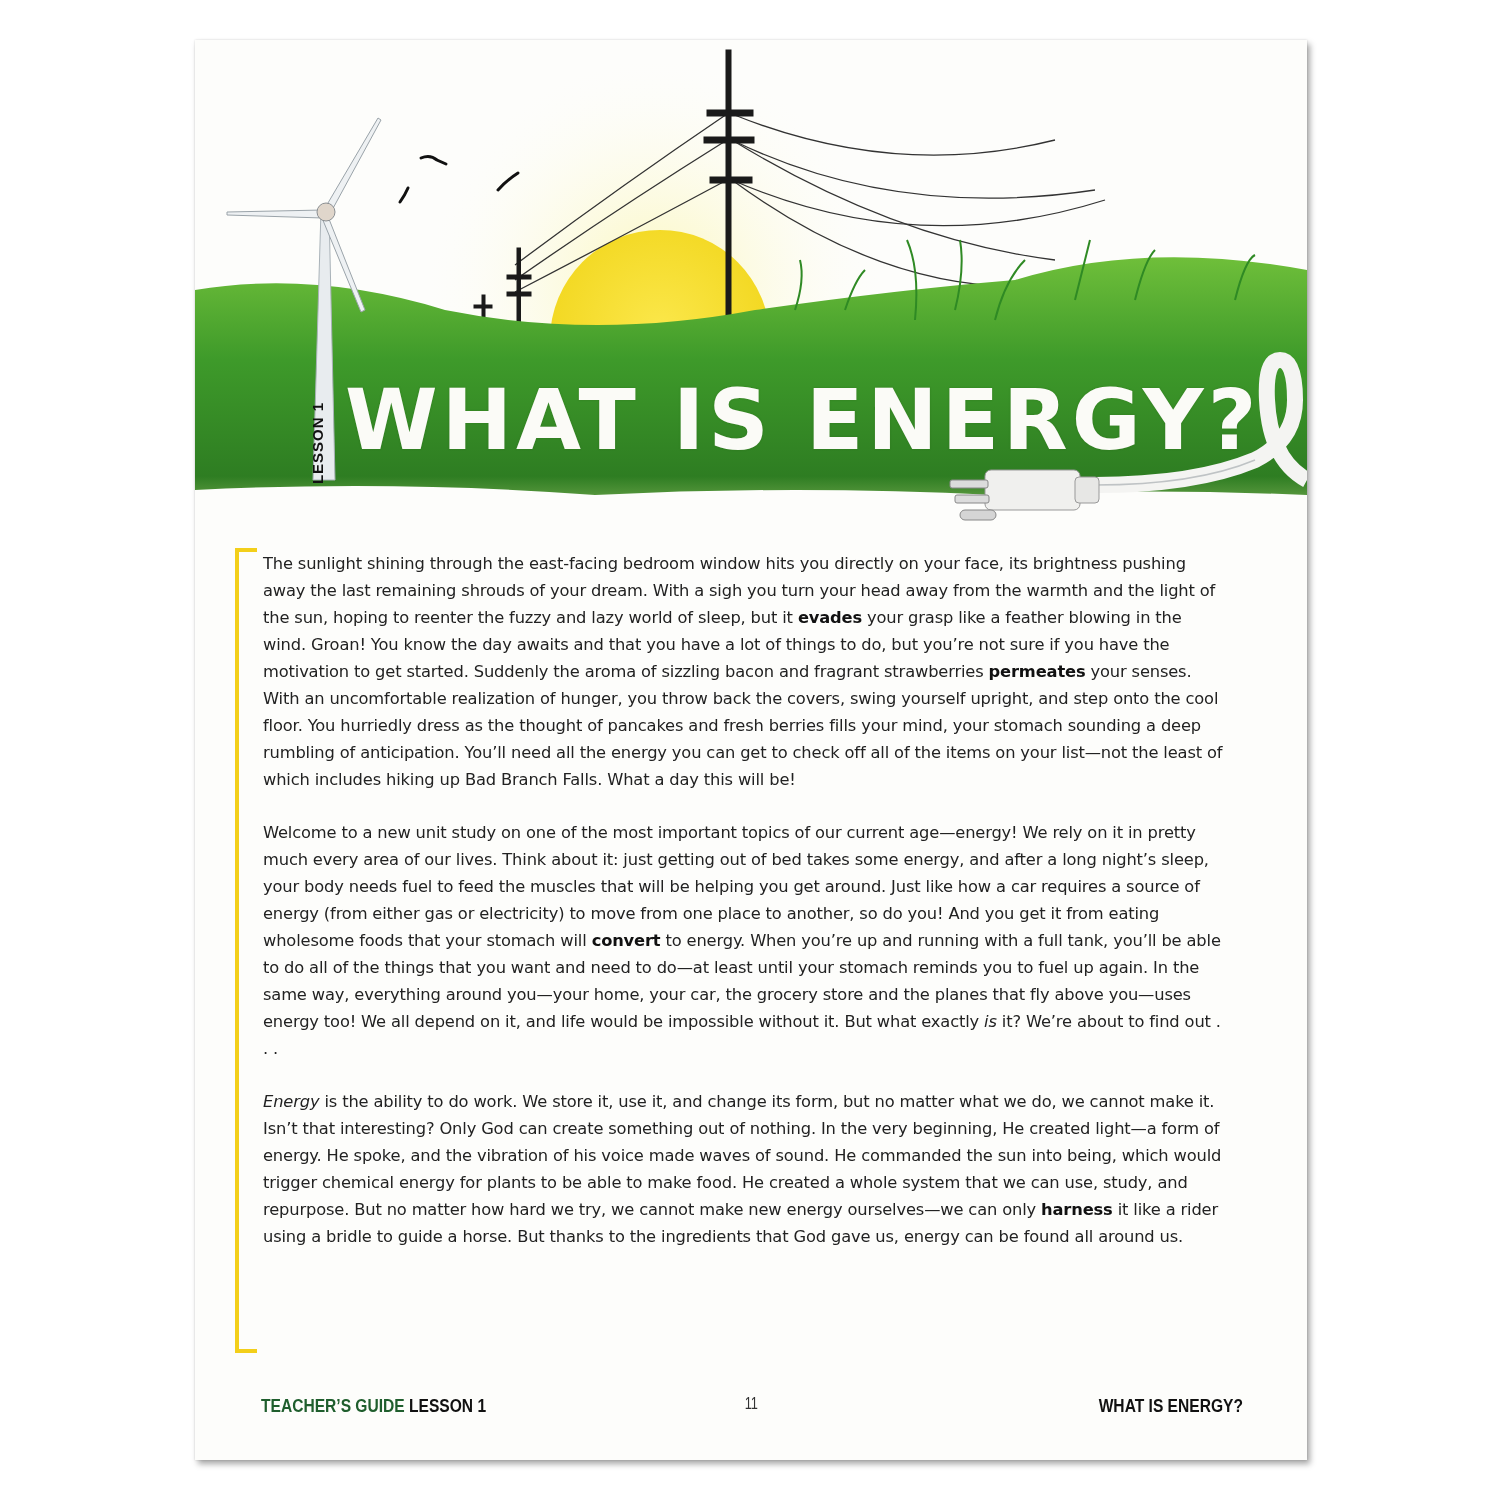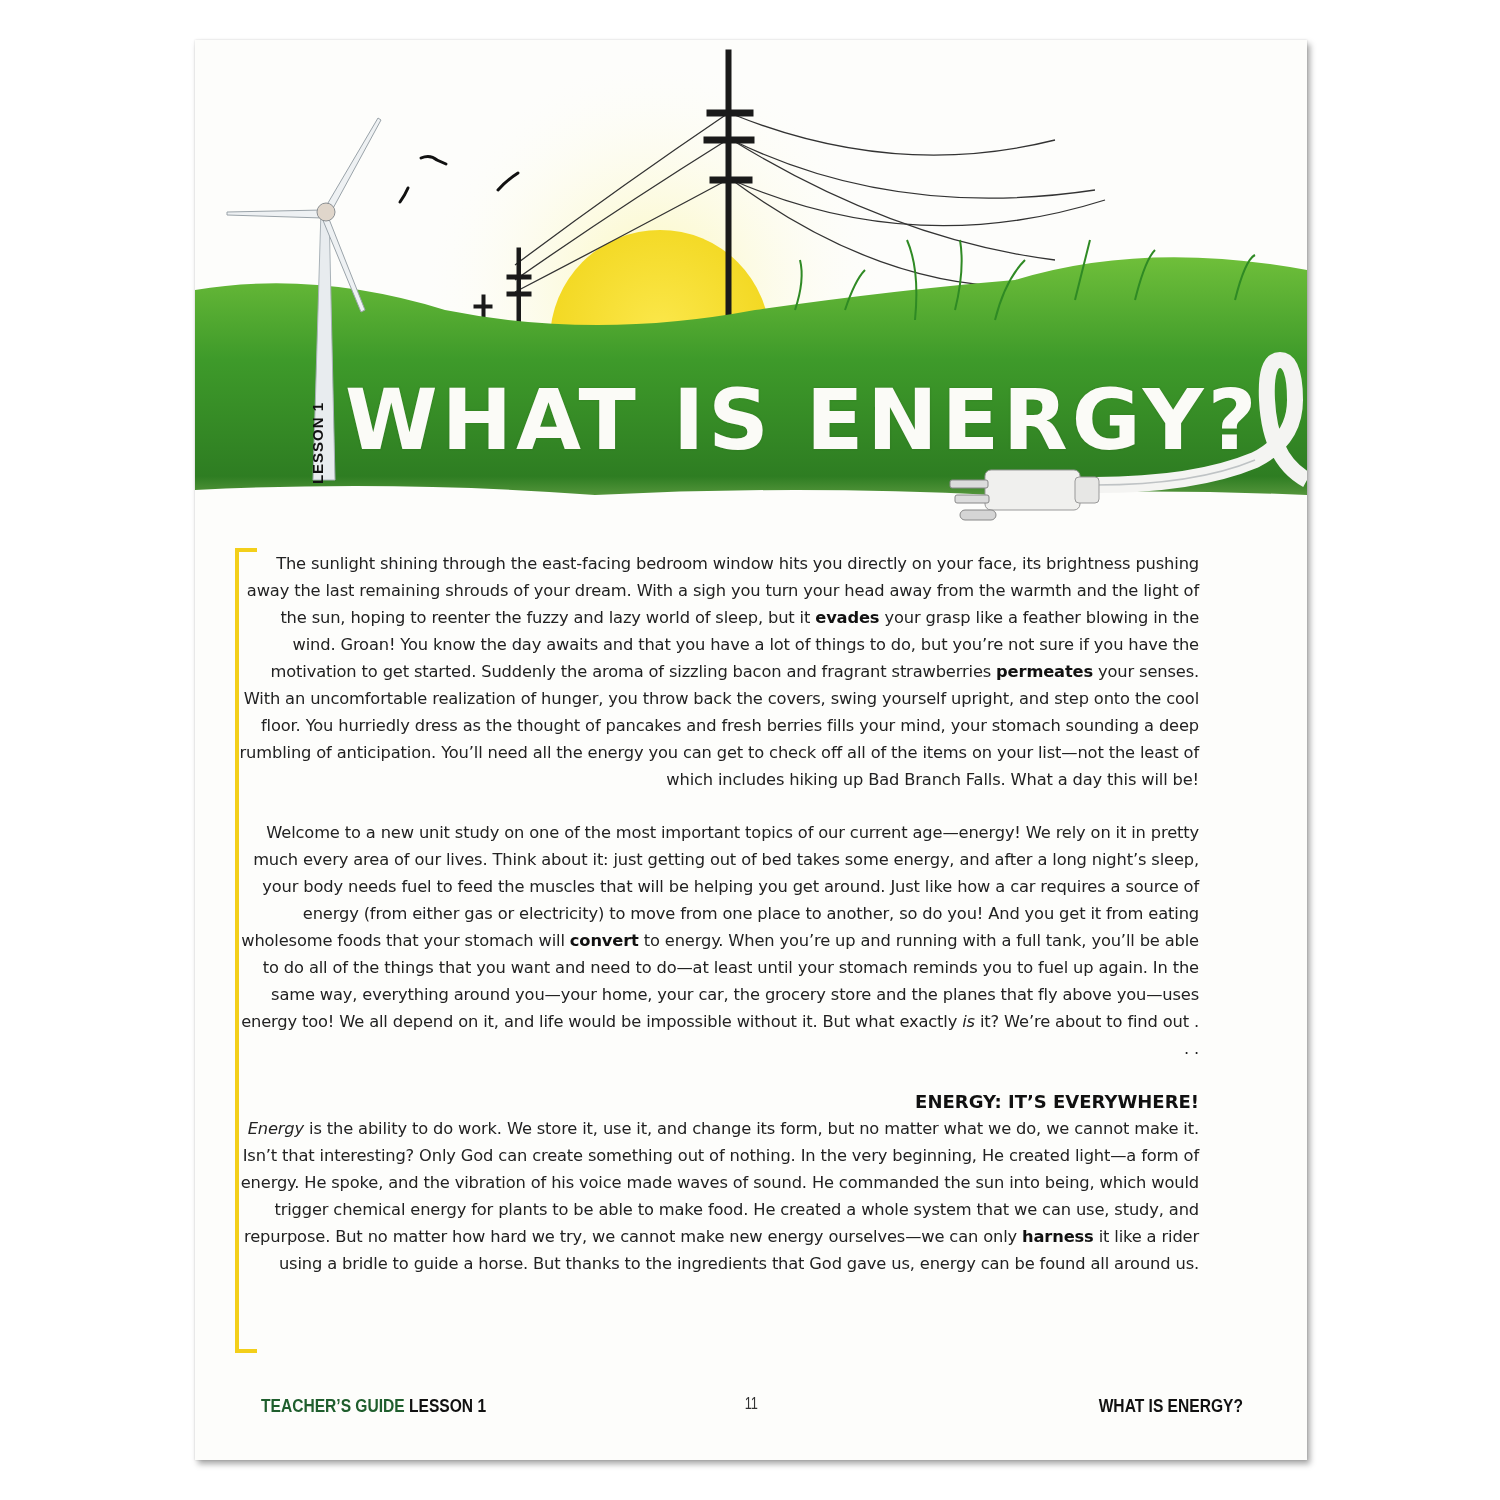--- a/index.html
+++ b/index.html
@@ -3,21 +3,21 @@
 <meta charset="utf-8">
 <style>
   html, body { margin:0; padding:0; }
   body { width:1500px; height:1500px; background:#ffffff; position:relative; overflow:hidden; font-family:"Liberation Sans", sans-serif; }
   .page { position:absolute; left:195px; top:40px; width:1112px; height:1420px; background:#fdfdfb; box-shadow: 3px 4px 6px rgba(0,0,0,0.35), 0 0 2px rgba(0,0,0,0.15); overflow:hidden; }
   .hero { position:absolute; left:0; top:0; width:1112px; height:500px; }
   .hero svg { position:absolute; left:0; top:0; }
   .lesson-tag { position:absolute; left:108px; top:348px; width:28px; height:110px; }
   .lesson-tag span { position:absolute; left:50%; top:50%; transform:translate(-50%,-50%) rotate(-90deg); font-family:"Liberation Sans", sans-serif; font-weight:bold; font-size:15px; letter-spacing:1px; color:#111; white-space:nowrap; }
   .hero-title { position:absolute; left:150px; top:338px; font-family:"DejaVu Sans", sans-serif; font-weight:bold; font-size:84px; letter-spacing:4px; color:#fbfbf7; text-shadow: 0 0 2px rgba(40,90,20,0.4); white-space:nowrap; line-height:1; }
-  .content { position:absolute; left:44px; top:510px; width:960px;text-align:right; }
+  .content { position:absolute; left:68px; top:510px; width:960px; }
   .bracket { position:absolute; left:40px; top:508px; width:22px; height:805px; border-left:4px solid #f3cf1a; }
   .bracket::before { content:""; position:absolute; left:-4px; top:0; width:22px; height:4px; background:#f3cf1a; }
   .bracket::after { content:""; position:absolute; left:-4px; bottom:0; width:22px; height:4px; background:#f3cf1a; }
   p.body { font-family:"DejaVu Sans", sans-serif; font-size:16.3px; line-height:27px; color:#222; margin:0 0 26px 0; letter-spacing:-0.15px; }
   p.body b { font-weight:bold; color:#111; }
   h2.section { font-family:"DejaVu Sans", sans-serif; font-weight:bold; font-size:18px; margin:0; line-height:27px; color:#111; }
   .footer-left { position:absolute; left:66px; top:1355px; font-family:"Liberation Sans", sans-serif; font-weight:bold; font-size:19px; transform:scaleX(0.82); transform-origin:left; white-space:nowrap; }
   .footer-left .green { color:#1f5e2d; }
   .footer-left .dark { color:#111; }
   .footer-num { position:absolute; left:548px; top:1355px; font-family:"Liberation Sans", sans-serif; font-size:16px; color:#333; transform:scaleX(0.8); }
@@ -126,21 +126,20 @@
 
   <div class="bracket"></div>
 
   <div class="content">
     <p class="body">
       <span>The sunlight shining through the east-facing bedroom window hits you directly on your face, its brightness pushing away the last remaining shrouds of your dream. With a sigh you turn your head away from the warmth and the light of the sun, hoping to reenter the fuzzy and lazy world of sleep, but it </span><b>evades</b><span> your grasp like a feather blowing in the wind. Groan! You know the day awaits and that you have a lot of things to do, but you’re not sure if you have the motivation to get started. Suddenly the aroma of sizzling bacon and fragrant strawberries </span><b>permeates</b><span> your senses. With an uncomfortable realization of hunger, you throw back the covers, swing yourself upright, and step onto the cool floor. You hurriedly dress as the thought of pancakes and fresh berries fills your mind, your stomach sounding a deep rumbling of anticipation. You’ll need all the energy you can get to check off all of the items on your list—not the least of which includes hiking up Bad Branch Falls. What a day this will be!</span>
     </p>
     <p class="body">
       <span>Welcome to a new unit study on one of the most important topics of our current age—energy! We rely on it in pretty much every area of our lives. Think about it: just getting out of bed takes some energy, and after a long night’s sleep, your body needs fuel to feed the muscles that will be helping you get around. Just like how a car requires a source of energy (from either gas or electricity) to move from one place to another, so do you! And you get it from eating wholesome foods that your stomach will </span><b>convert</b><span> to energy. When you’re up and running with a full tank, you’ll be able to do all of the things that you want and need to do—at least until your stomach reminds you to fuel up again. In the same way, everything around you—your home, your car, the grocery store and the planes that fly above you—uses energy too! We all depend on it, and life would be impossible without it. But what exactly </span><i>is</i><span> it? We’re about to find out . . .</span>
     </p>
-    <h2 class="section">ENERGY: IT’S EVERYWHERE!</h2>
     <p class="body">
       <i>Energy</i><span> is the ability to do work. We store it, use it, and change its form, but no matter what we do, we cannot make it. Isn’t that interesting? Only God can create something out of nothing. In the very beginning, He created light—a form of energy. He spoke, and the vibration of his voice made waves of sound. He commanded the sun into being, which would trigger chemical energy for plants to be able to make food. He created a whole system that we can use, study, and repurpose. But no matter how hard we try, we cannot make new energy ourselves—we can only </span><b>harness</b><span> it like a rider using a bridle to guide a horse. But thanks to the ingredients that God gave us, energy can be found all around us.</span>
     </p>
   </div>
 
   <div class="footer-left">
     <span class="green">TEACHER’S GUIDE</span>
     <span class="dark">LESSON 1</span>
   </div>
   <div class="footer-num">11</div>

